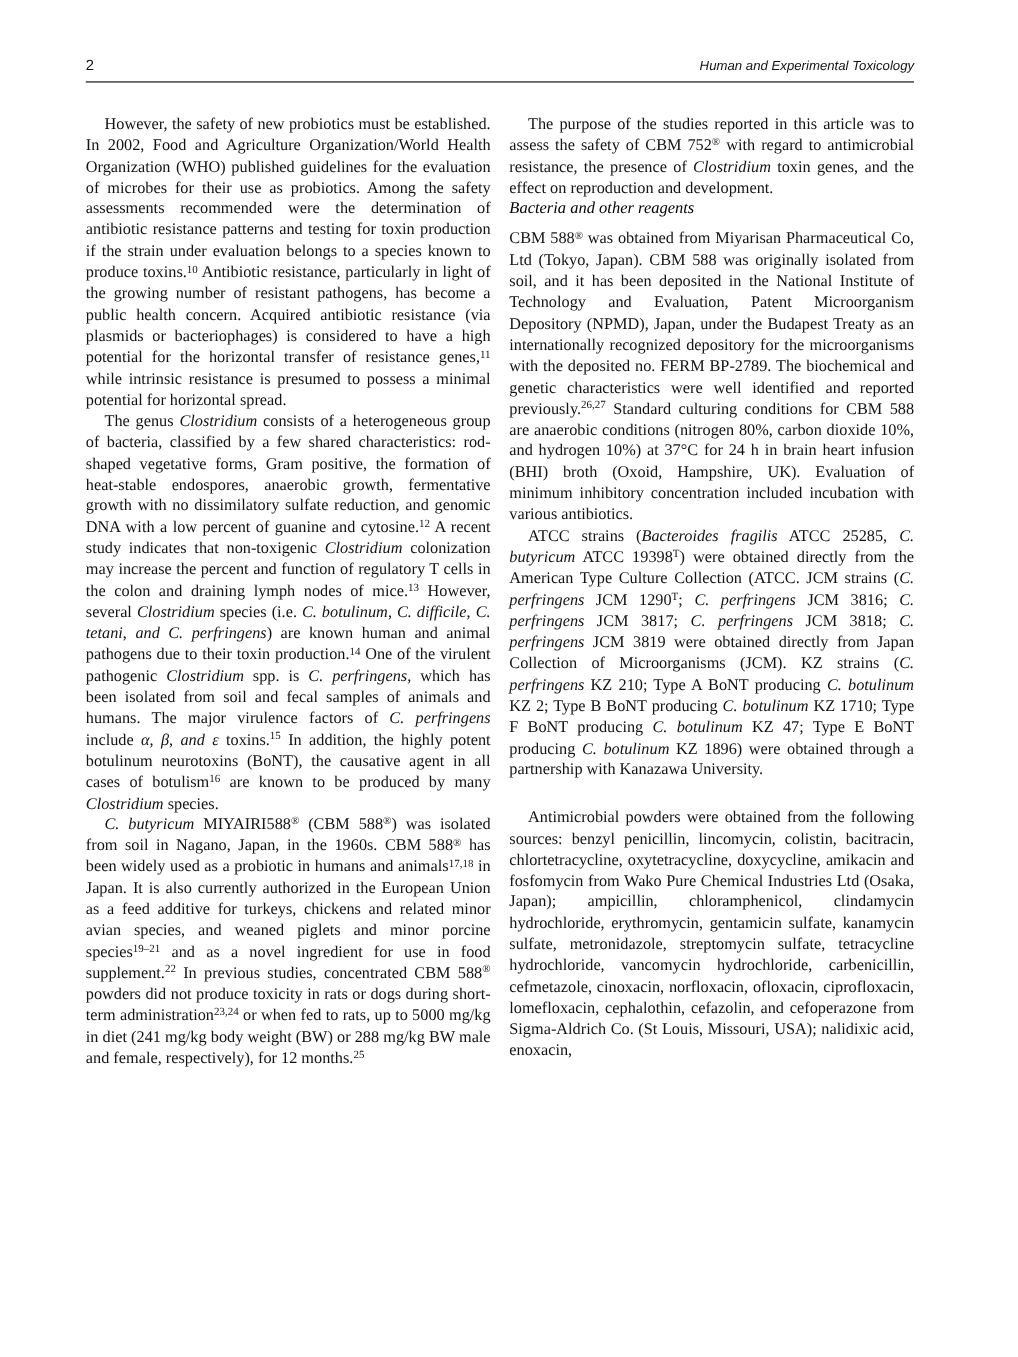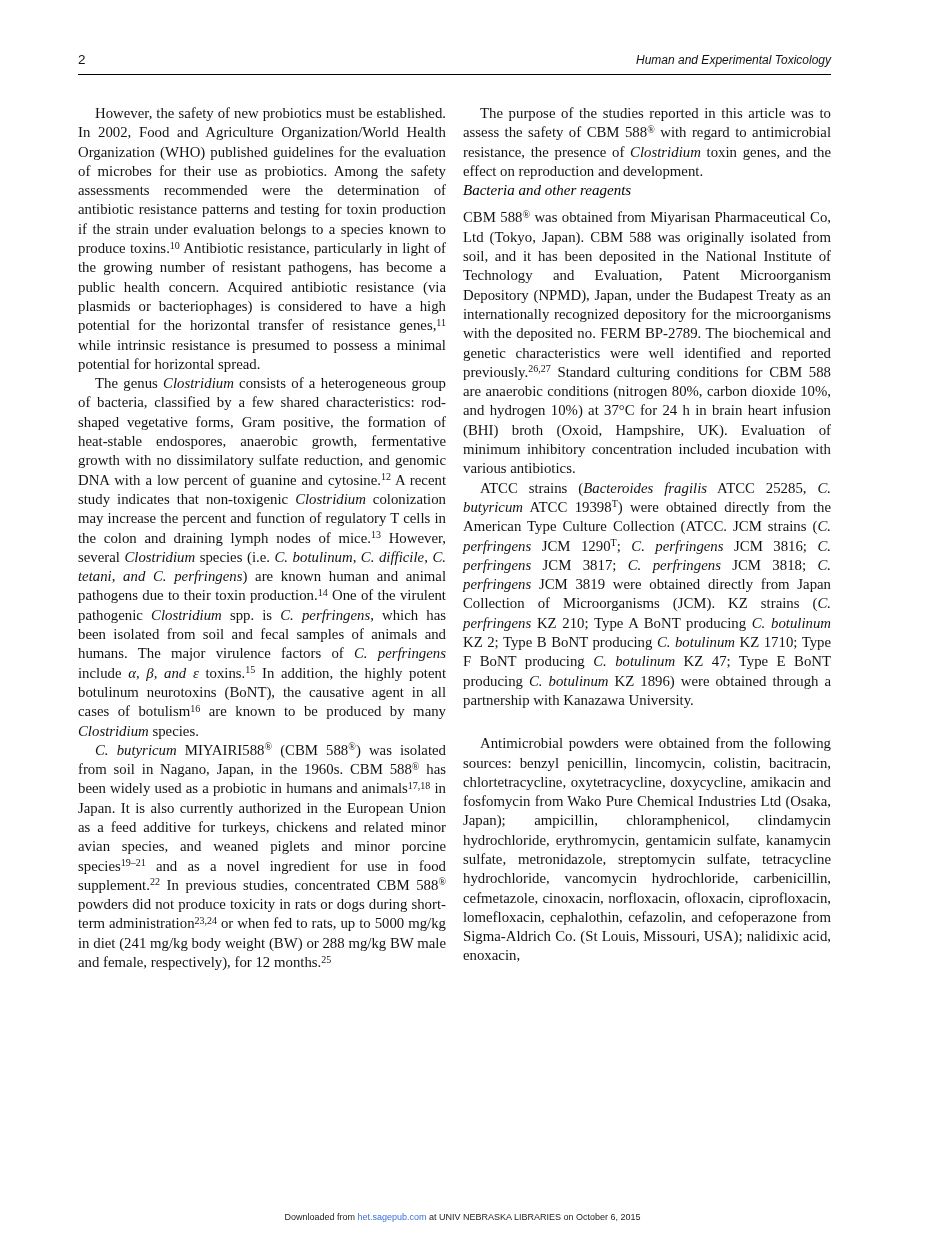--- a/index.html
+++ b/index.html
@@ -50,22 +50,21 @@
       <span class="page-num">2</span>
       <span class="journal">Human and Experimental Toxicology</span>
     </header>
     <main class="columns">
       <div class="col" data-col="left">
           <p class="para indent"><span>However, the safety of new probiotics must be established. In 2002, Food and Agriculture Organization/World Health Organization (WHO) published guidelines for the evaluation of microbes for their use as probiotics. Among the safety assessments recommended were the determination of antibiotic resistance patterns and testing for toxin production if the strain under evaluation belongs to a species known to produce toxins.</span><sup>10</sup><span> Antibiotic resistance, particularly in light of the growing number of resistant pathogens, has become a public health concern. Acquired antibiotic resistance (via plasmids or bacteriophages) is considered to have a high potential for the horizontal transfer of resistance genes,</span><sup>11</sup><span> while intrinsic resistance is presumed to possess a minimal potential for horizontal spread.</span></p>
           <p class="para indent"><span>The genus </span><em>Clostridium</em><span> consists of a heterogeneous group of bacteria, classified by a few shared characteristics: rod-shaped vegetative forms, Gram positive, the formation of heat-stable endospores, anaerobic growth, fermentative growth with no dissimilatory sulfate reduction, and genomic DNA with a low percent of guanine and cytosine.</span><sup>12</sup><span> A recent study indicates that non-toxigenic </span><em>Clostridium</em><span> colonization may increase the percent and function of regulatory T cells in the colon and draining lymph nodes of mice.</span><sup>13</sup><span> However, several </span><em>Clostridium</em><span> species (i.e. </span><em>C. botulinum</em><span>, </span><em>C. difficile</em><span>, </span><em>C. tetani</em><span>, </span><em>and C. perfringens</em><span>) are known human and animal pathogens due to their toxin production.</span><sup>14</sup><span> One of the virulent pathogenic </span><em>Clostridium</em><span> spp. is </span><em>C. perfringens</em><span>, which has been isolated from soil and fecal samples of animals and humans. The major virulence factors of </span><em>C. perfringens</em><span> include </span><em>α, β, and ε</em><span> toxins.</span><sup>15</sup><span> In addition, the highly potent botulinum neurotoxins (BoNT), the causative agent in all cases of botulism</span><sup>16</sup><span> are known to be produced by many </span><em>Clostridium</em><span> species.</span></p>
           <p class="para indent"><em>C. butyricum</em><span> MIYAIRI588</span><sup>®</sup><span> (CBM 588</span><sup>®</sup><span>) was isolated from soil in Nagano, Japan, in the 1960s. CBM 588</span><sup>®</sup><span> has been widely used as a probiotic in humans and animals</span><sup>17,18</sup><span> in Japan. It is also currently authorized in the European Union as a feed additive for turkeys, chickens and related minor avian species, and weaned piglets and minor porcine species</span><sup>19–21</sup><span> and as a novel ingredient for use in food supplement.</span><sup>22</sup><span> In previous studies, concentrated CBM 588</span><sup>®</sup><span> powders did not produce toxicity in rats or dogs during short-term administration</span><sup>23,24</sup><span> or when fed to rats, up to 5000 mg/kg in diet (241 mg/kg body weight (BW) or 288 mg/kg BW male and female, respectively), for 12 months.</span><sup>25</sup></p>
         </div>
       <div class="col" data-col="right">
-          <p class="para indent"><span>The purpose of the studies reported in this article was to assess the safety of CBM 588</span><sup>®</sup><span> with regard to antimicrobial resistance, the presence of </span><em>Clostridium</em><span> toxin genes, and the effect on reproduction and development.</span></p>
+          <p class="para indent"><span>The purpose of the studies reported in this article was to assess the safety of CBM 752</span><sup>®</sup><span> with regard to antimicrobial resistance, the presence of </span><em>Clostridium</em><span> toxin genes, and the effect on reproduction and development.</span></p>
           <h3 class="sub-heading">Bacteria and other reagents</h3>
           <p class="para"><span>CBM 588</span><sup>®</sup><span> was obtained from Miyarisan Pharmaceutical Co, Ltd (Tokyo, Japan). CBM 588 was originally isolated from soil, and it has been deposited in the National Institute of Technology and Evaluation, Patent Microorganism Depository (NPMD), Japan, under the Budapest Treaty as an internationally recognized depository for the microorganisms with the deposited no. FERM BP-2789. The biochemical and genetic characteristics were well identified and reported previously.</span><sup>26,27</sup><span> Standard culturing conditions for CBM 588 are anaerobic conditions (nitrogen 80%, carbon dioxide 10%, and hydrogen 10%) at 37°C for 24 h in brain heart infusion (BHI) broth (Oxoid, Hampshire, UK). Evaluation of minimum inhibitory concentration included incubation with various antibiotics.</span></p>
           <p class="para indent"><span>ATCC strains (</span><em>Bacteroides fragilis</em><span> ATCC 25285, </span><em>C. butyricum</em><span> ATCC 19398</span><sup>T</sup><span>) were obtained directly from the American Type Culture Collection (ATCC. JCM strains (</span><em>C. perfringens</em><span> JCM 1290</span><sup>T</sup><span>; </span><em>C. perfringens</em><span> JCM 3816; </span><em>C. perfringens</em><span> JCM 3817; </span><em>C. perfringens</em><span> JCM 3818; </span><em>C. perfringens</em><span> JCM 3819 were obtained directly from Japan Collection of Microorganisms (JCM). KZ strains (</span><em>C. perfringens</em><span> KZ 210; Type A BoNT producing </span><em>C. botulinum</em><span> KZ 2; Type B BoNT producing </span><em>C. botulinum</em><span> KZ 1710; Type F BoNT producing </span><em>C. botulinum</em><span> KZ 47; Type E BoNT producing </span><em>C. botulinum</em><span> KZ 1896) were obtained through a partnership with Kanazawa University.</span></p>
           <p class="para indent"><span>Antimicrobial powders were obtained from the following sources: benzyl penicillin, lincomycin, colistin, bacitracin, chlortetracycline, oxytetracycline, doxycycline, amikacin and fosfomycin from Wako Pure Chemical Industries Ltd (Osaka, Japan); ampicillin, chloramphenicol, clindamycin hydrochloride, erythromycin, gentamicin sulfate, kanamycin sulfate, metronidazole, streptomycin sulfate, tetracycline hydrochloride, vancomycin hydrochloride, carbenicillin, cefmetazole, cinoxacin, norfloxacin, ofloxacin, ciprofloxacin, lomefloxacin, cephalothin, cefazolin, and cefoperazone from Sigma-Aldrich Co. (St Louis, Missouri, USA); nalidixic acid, enoxacin,</span></p>
         </div>
     </main>
   </div>
-  <footer class="page-footer"><span>Downloaded from </span><a href="#" class="footer-link" style="color: rgb(58, 111, 216);">het.sagepub.com</a><span> at UNIV NEBRASKA LIBRARIES on October 6, 2015</span></footer>
 </div>
 
 </body></html>

